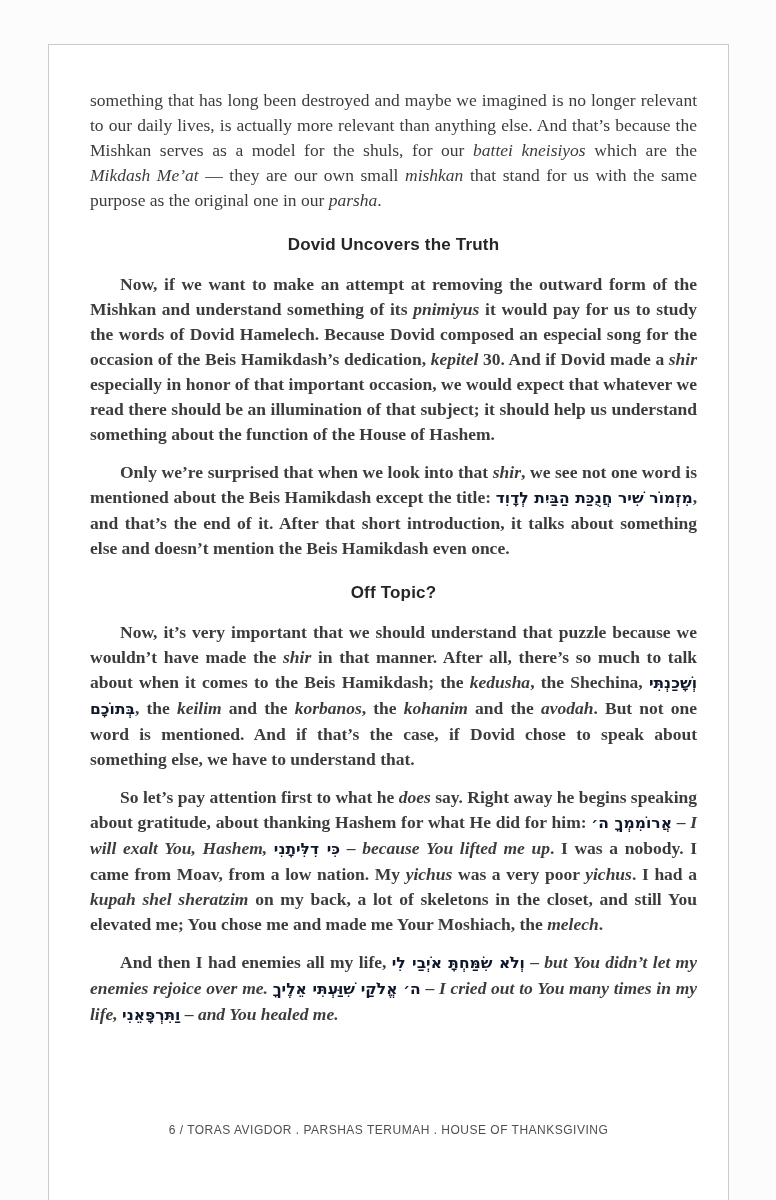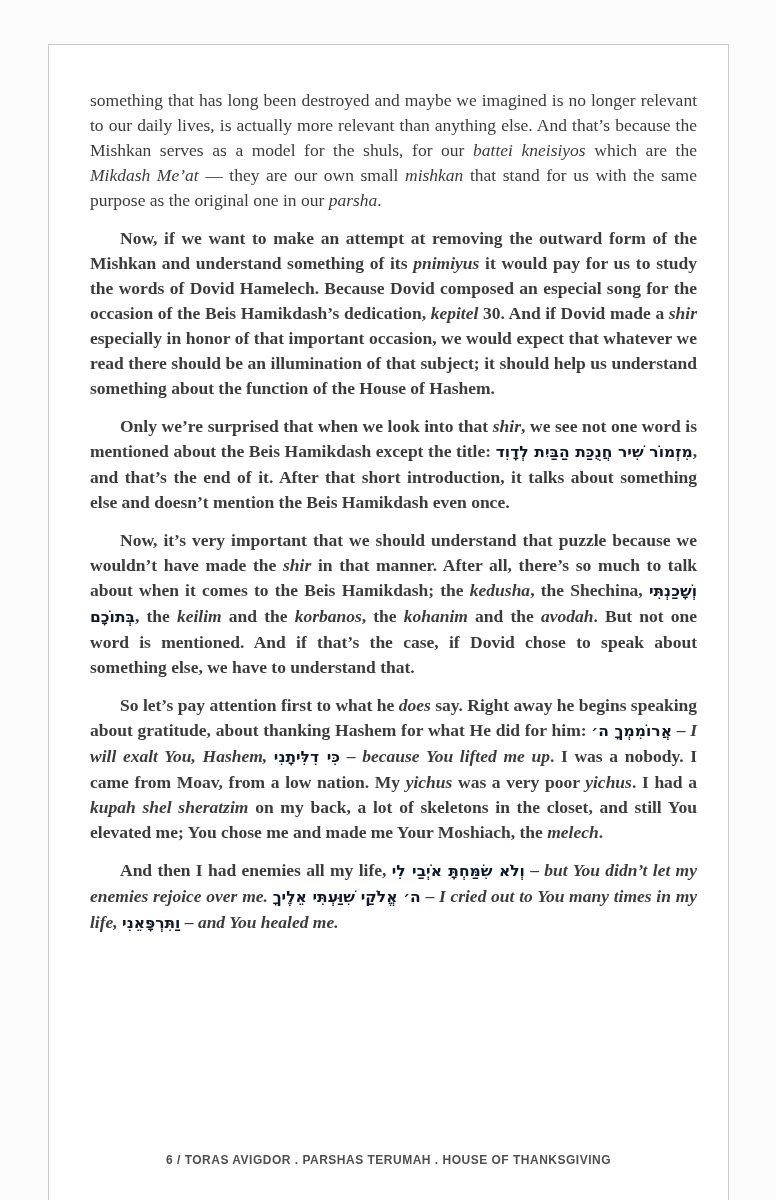--- a/index.html
+++ b/index.html
@@ -55,33 +55,34 @@
     font-size: 15.5px;
     color: #0f172a;
   }
   .page-footer {
     position: absolute;
     left: 0;
     top: 1078px;
     width: 100%;
     text-align: center;
     font-family: "Liberation Sans", sans-serif;
-    font-weight: bold;
+    font-weight: normal;
     font-size: 12px;
     letter-spacing: 0.5px;
     color: #4f4f4f;
-    margin-top: 30px;
   }
 </style>
 </head>
 <body>
 
 <div class="sheet">
   <div class="doc-body">
       <p class="para"><span>something that has long been destroyed and maybe we imagined is no longer relevant to our daily lives, is actually more relevant than anything else. And that’s because the Mishkan serves as a model for the shuls, for our </span><span class="italic">battei kneisiyos</span><span> which are the </span><span class="italic">Mikdash Me’at</span><span> — they are our own small </span><span class="italic">mishkan</span><span> that stand for us with the same purpose as the original one in our </span><span class="italic">parsha</span><span>.</span></p>
+      <h2 class="section-heading">Dovid Uncovers the Truth</h2>
       <p class="para indent"><span>Now, if we want to make an attempt at removing the outward form of the Mishkan and understand something of its </span><span class="italic">pnimiyus</span><span> it would pay for us to study the words of Dovid Hamelech. Because Dovid composed an especial song for the occasion of the Beis Hamikdash’s dedication, </span><span class="italic">kepitel</span><span> 30. And if Dovid made a </span><span class="italic">shir</span><span> especially in honor of that important occasion, we would expect that whatever we read there should be an illumination of that subject; it should help us understand something about the function of the House of Hashem.</span></p>
       <p class="para indent"><span>Only we’re surprised that when we look into that </span><span class="italic">shir</span><span>, we see not one word is mentioned about the Beis Hamikdash except the title: </span><span class="hebrew">מִזְמוֹר שִׁיר חֲנֻכַּת הַבַּיִת לְדָוִד</span><span>, and that’s the end of it. After that short introduction, it talks about something else and doesn’t mention the Beis Hamikdash even once.</span></p>
+      <h2 class="section-heading">Off Topic?</h2>
       <p class="para indent"><span>Now, it’s very important that we should understand that puzzle because we wouldn’t have made the </span><span class="italic">shir</span><span> in that manner. After all, there’s so much to talk about when it comes to the Beis Hamikdash; the </span><span class="italic">kedusha</span><span>, the Shechina, </span><span class="hebrew">וְשָׁכַנְתִּי בְּתוֹכָם</span><span>, the </span><span class="italic">keilim</span><span> and the </span><span class="italic">korbanos</span><span>, the </span><span class="italic">kohanim</span><span> and the </span><span class="italic">avodah</span><span>. But not one word is mentioned. And if that’s the case, if Dovid chose to speak about something else, we have to understand that.</span></p>
       <p class="para indent"><span>So let’s pay attention first to what he </span><span class="italic">does</span><span> say. Right away he begins speaking about gratitude, about thanking Hashem for what He did for him: </span><span class="hebrew">אֲרוֹמִמְךָ ה׳</span><span> – </span><span class="italic">I will exalt You, Hashem,</span><span> </span><span class="hebrew">כִּי דִלִּיתָנִי</span><span> – </span><span class="italic">because You lifted me up</span><span>. I was a nobody. I came from Moav, from a low nation. My </span><span class="italic">yichus</span><span> was a very poor </span><span class="italic">yichus</span><span>. I had a </span><span class="italic">kupah shel sheratzim</span><span> on my back, a lot of skeletons in the closet, and still You elevated me; You chose me and made me Your Moshiach, the </span><span class="italic">melech</span><span>.</span></p>
       <p class="para indent"><span>And then I had enemies all my life, </span><span class="hebrew">וְלֹא שִׂמַּחְתָּ אֹיְבַי לִי</span><span> – </span><span class="italic">but You didn’t let my enemies rejoice over me.</span><span> </span><span class="hebrew">ה׳ אֱלֹקַי שִׁוַּעְתִּי אֵלֶיךָ</span><span> – </span><span class="italic">I cried out to You many times in my life,</span><span> </span><span class="hebrew">וַתִּרְפָּאֵנִי</span><span> – </span><span class="italic">and You healed me.</span></p>
     </div>
   <div class="page-footer">6 / TORAS AVIGDOR . PARSHAS TERUMAH . HOUSE OF THANKSGIVING</div>
 </div>
 
 </body></html>

